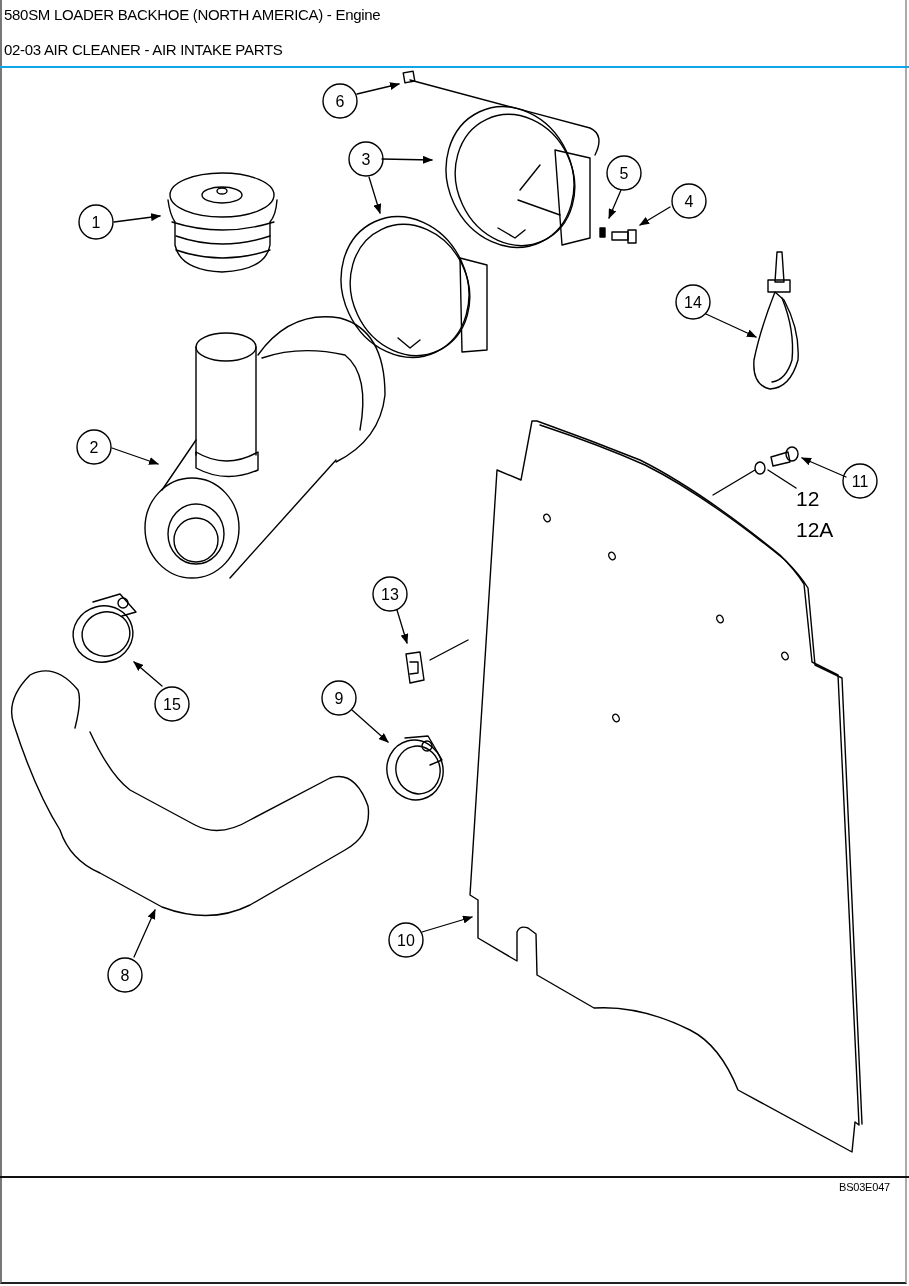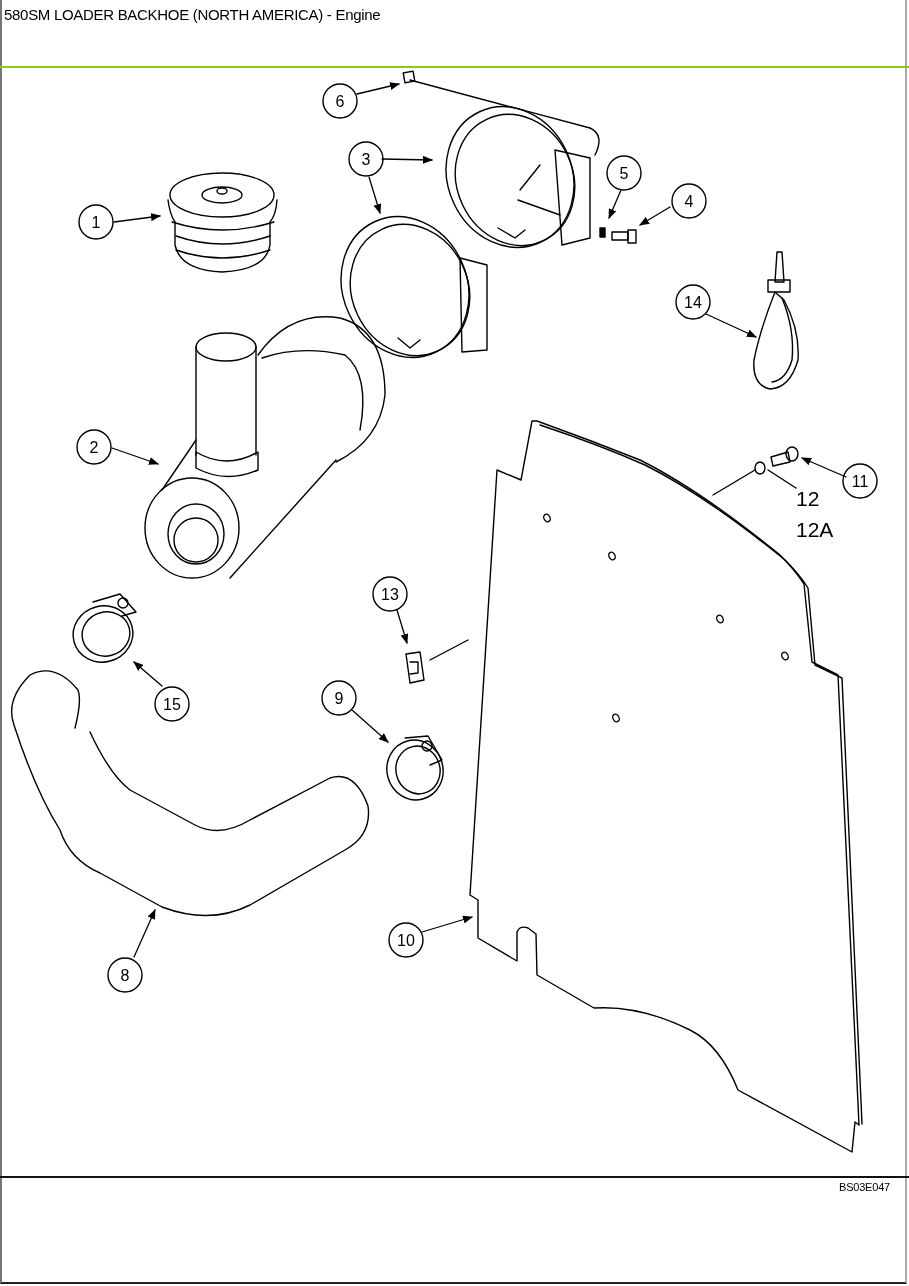--- a/index.html
+++ b/index.html
@@ -1,33 +1,34 @@
 <!DOCTYPE html>
 <html><head>
 <meta charset="utf-8">
 <style>
   html, body { margin: 0; padding: 0; background: #ffffff; }
   body { width: 909px; height: 1286px; position: relative; overflow: hidden; font-family: "Liberation Sans", sans-serif; color: #000; }
   .frame { position: absolute; left: 0; top: 0; width: 907px; height: 1284px; border-left: 2px solid #777; border-right: 2px solid #aaa; border-bottom: 2px solid #222; box-sizing: border-box; }
-  .header { position: absolute; left: 0; top: 0; width: 909px; height: 68px; border-bottom: 2px solid #84cc16; box-sizing: border-box; }
+  .header { position: absolute; left: 0; top: 0; width: 909px; height: 68px; border-bottom: 2px solid #0ea5e9; box-sizing: border-box; }
   .title1 { position: absolute; left: 4px; top: 6px; font-size: 15px; letter-spacing: -0.3px; }
   .title2 { position: absolute; left: 4px; top: 41px; font-size: 15px; letter-spacing: -0.3px; }
   .drawing { position: absolute; left: 0; top: 68px; width: 909px; height: 1110px; }
   .drawing svg { position: absolute; left: 0; top: 0; }
   .figure-id { position: absolute; left: 839px; top: 1160px; font-size: 11px; letter-spacing: -0.2px; margin-top: 21px; }
   .footer { position: absolute; left: 0; top: 1176px; width: 909px; height: 108px; border-top: 2px solid #111; box-sizing: border-box; }
   .callout text { font-family: "Liberation Sans", sans-serif; font-size: 16px; }
 </style>
 </head>
 <body>
 
 <div class="frame"></div>
 
 <div class="header">
   <div class="title1">580SM LOADER BACKHOE (NORTH AMERICA) - Engine</div>
+  <div class="title2">02-03 AIR CLEANER - AIR INTAKE PARTS</div>
 </div>
 
 <div class="drawing">
   <svg width="909" height="1110" viewBox="0 68 909 1110" xmlns="http://www.w3.org/2000/svg" fill="none" stroke="#000" stroke-width="1.4" stroke-linejoin="round" stroke-linecap="round">
     <defs>
       <marker id="arr" markerWidth="10" markerHeight="8" refX="9" refY="4" orient="auto" markerUnits="userSpaceOnUse">
         <path d="M0,0 L10,4 L0,8 Z" fill="#000" stroke="none"></path>
       </marker>
     </defs>
 

